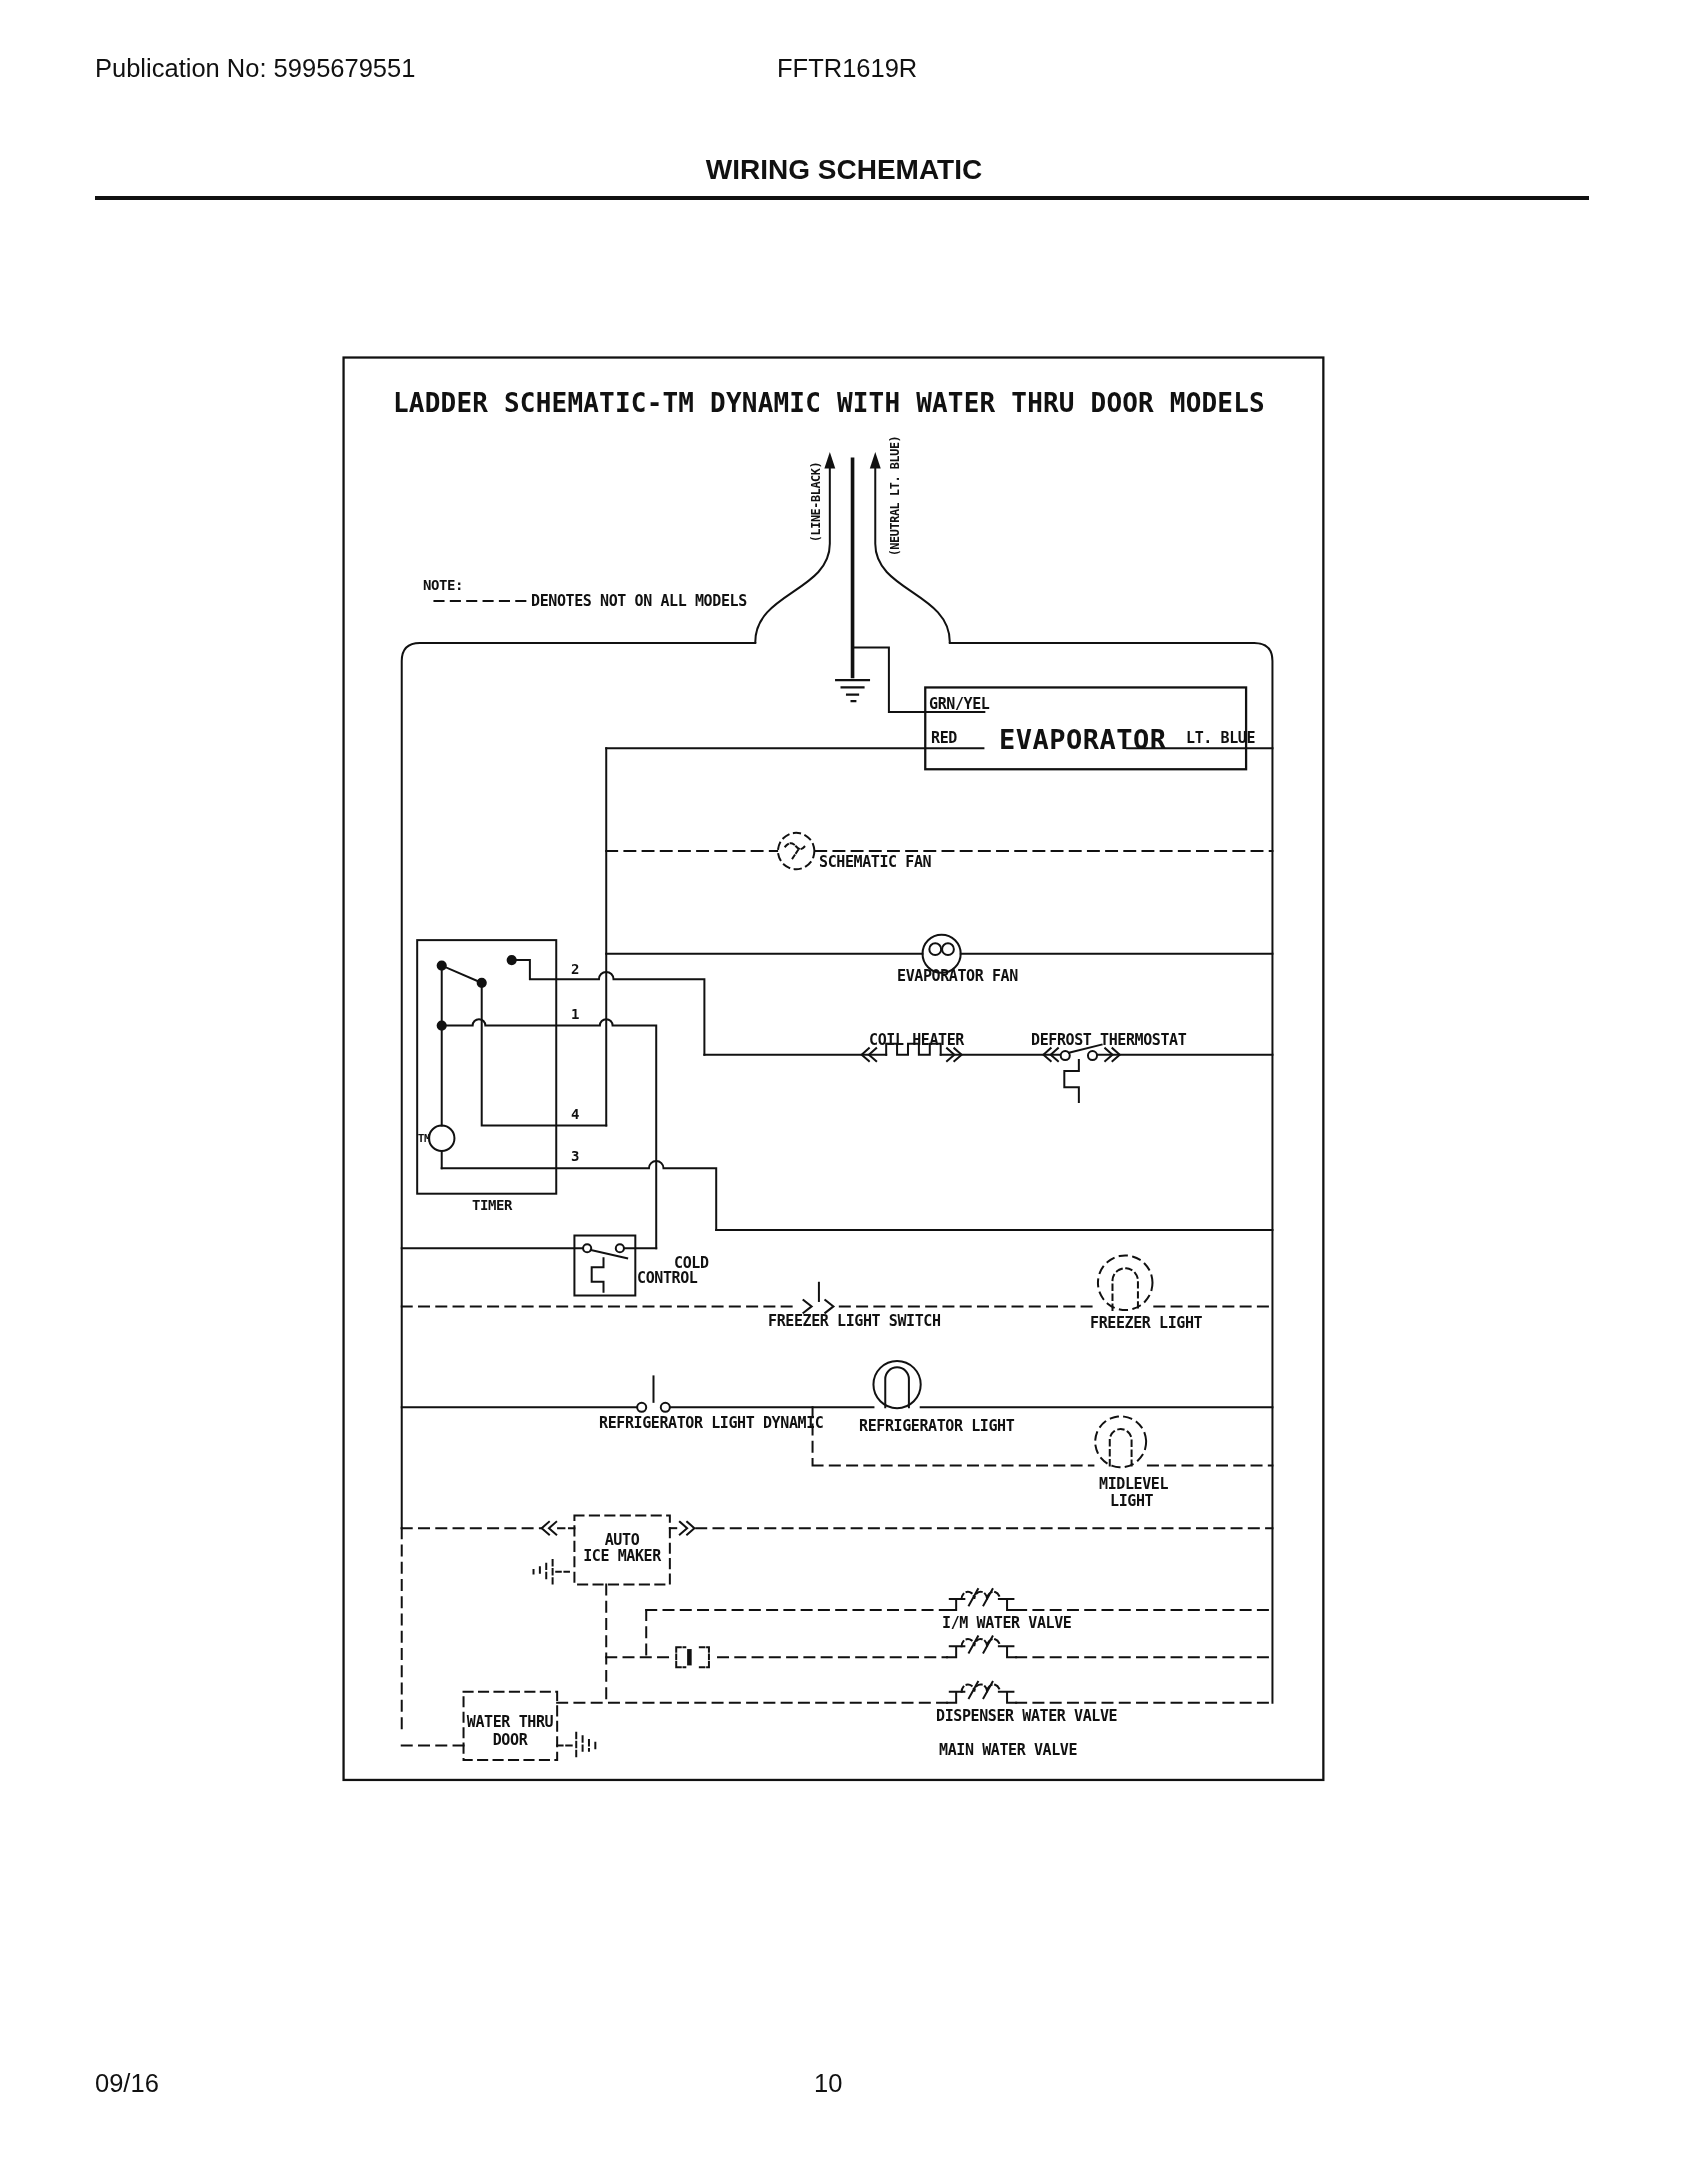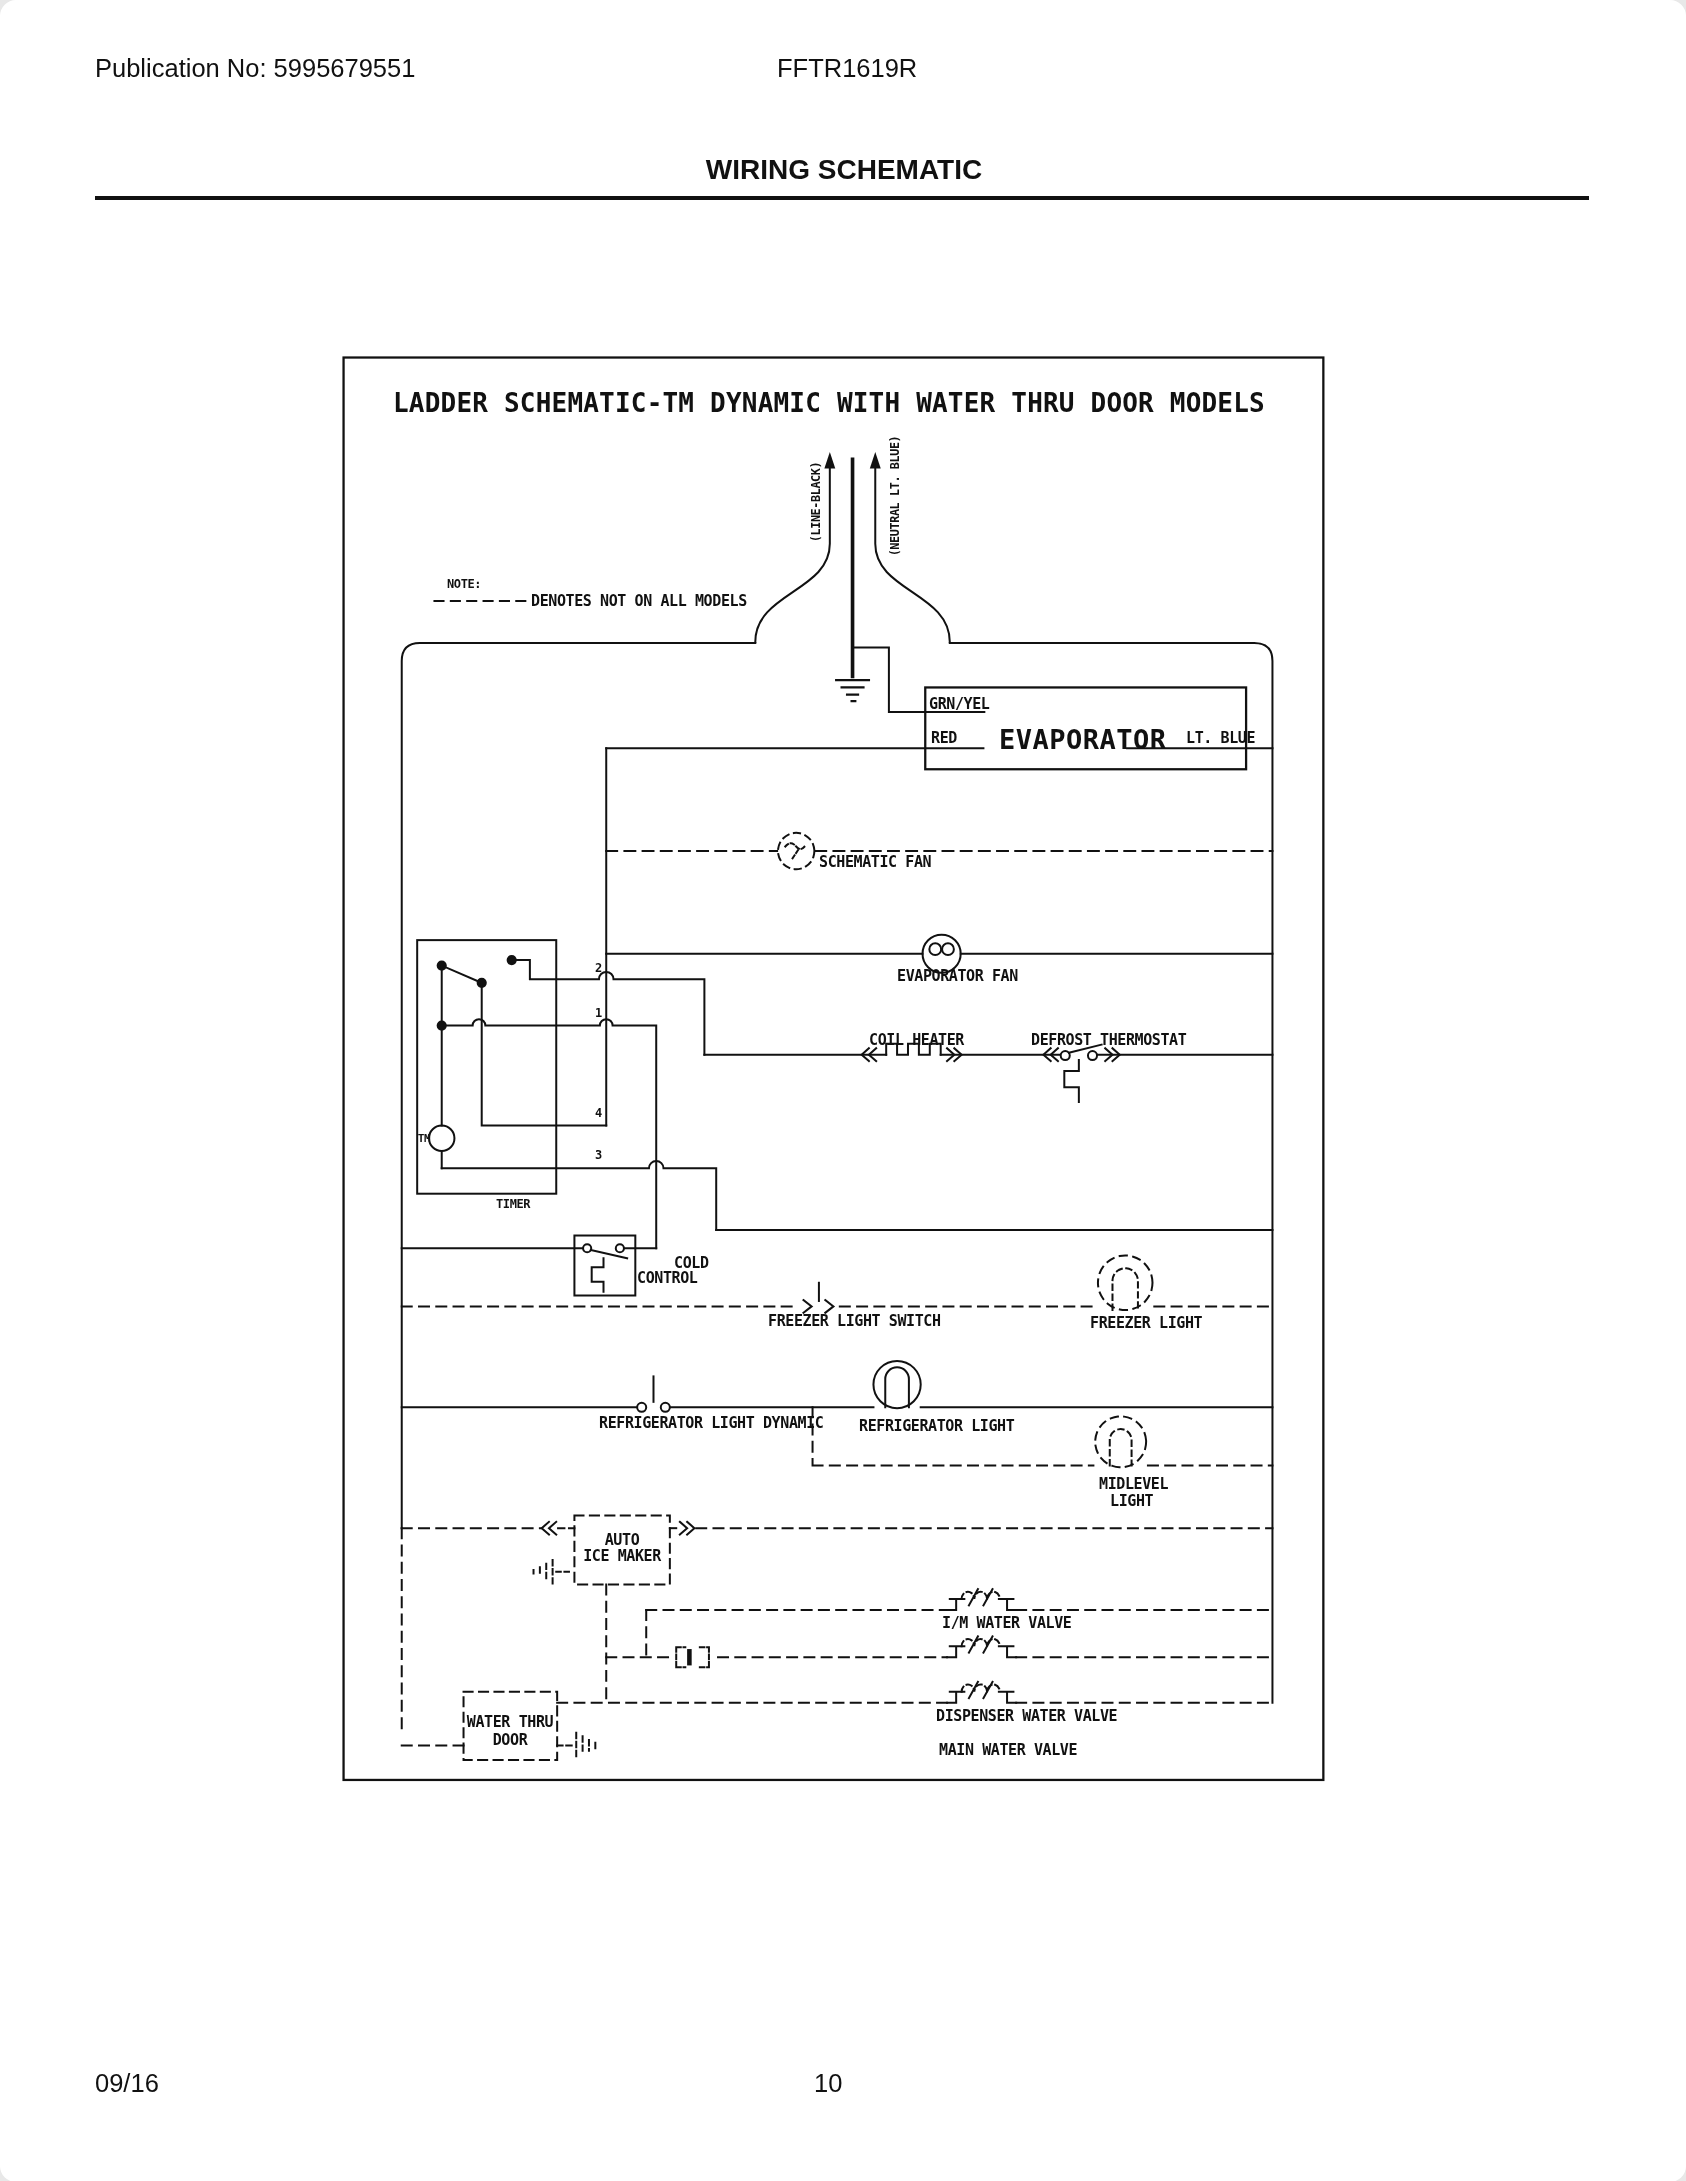--- a/index.html
+++ b/index.html
@@ -1,31 +1,30 @@
 <!DOCTYPE html>
 <html style="font-size:14.5px"><head>
 <meta charset="utf-8">
 <style>
   html,body{margin:0;padding:0;background:#e8e8e8;}
   #page{
     position:relative;width:1686px;height:2182px;background:#ffffff;
     font-family:"Liberation Sans",sans-serif;color:#111;overflow:hidden;
     margin:0 auto;
-    border-radius:16px;
   }
   #schematic-svg{position:absolute;left:0;top:0;width:1686px;height:2182px;}
   .lbl{
     position:absolute;font-family:"DejaVu Sans Mono",monospace;font-weight:bold;
     font-size:15px;letter-spacing:-0.4px;color:#111;white-space:nowrap;line-height:1;
   }
   .sans{font-family:"Liberation Sans",sans-serif;font-weight:normal;letter-spacing:0;}
   .fs28{font-size:25.5px;}
   .fs31{font-size:28px;font-weight:bold;}
   .fs30mono{font-size:27px;letter-spacing:0.2px;}
-  .fs13{font-size:12px;margin-left:24px;}
+  .fs13{font-size:14px;}
   .ctr{transform:translateX(-50%);}
   .vrot{transform:translate(-50%,-50%) rotate(-90deg);transform-origin:center center;}
   .hrule{position:absolute;left:95px;top:196px;width:1494px;height:3.6px;background:#111;}
 </style>
 </head>
 <body>
 
 <div id="page">
 
   <svg id="schematic-svg" viewBox="0 0 1855 2400">

